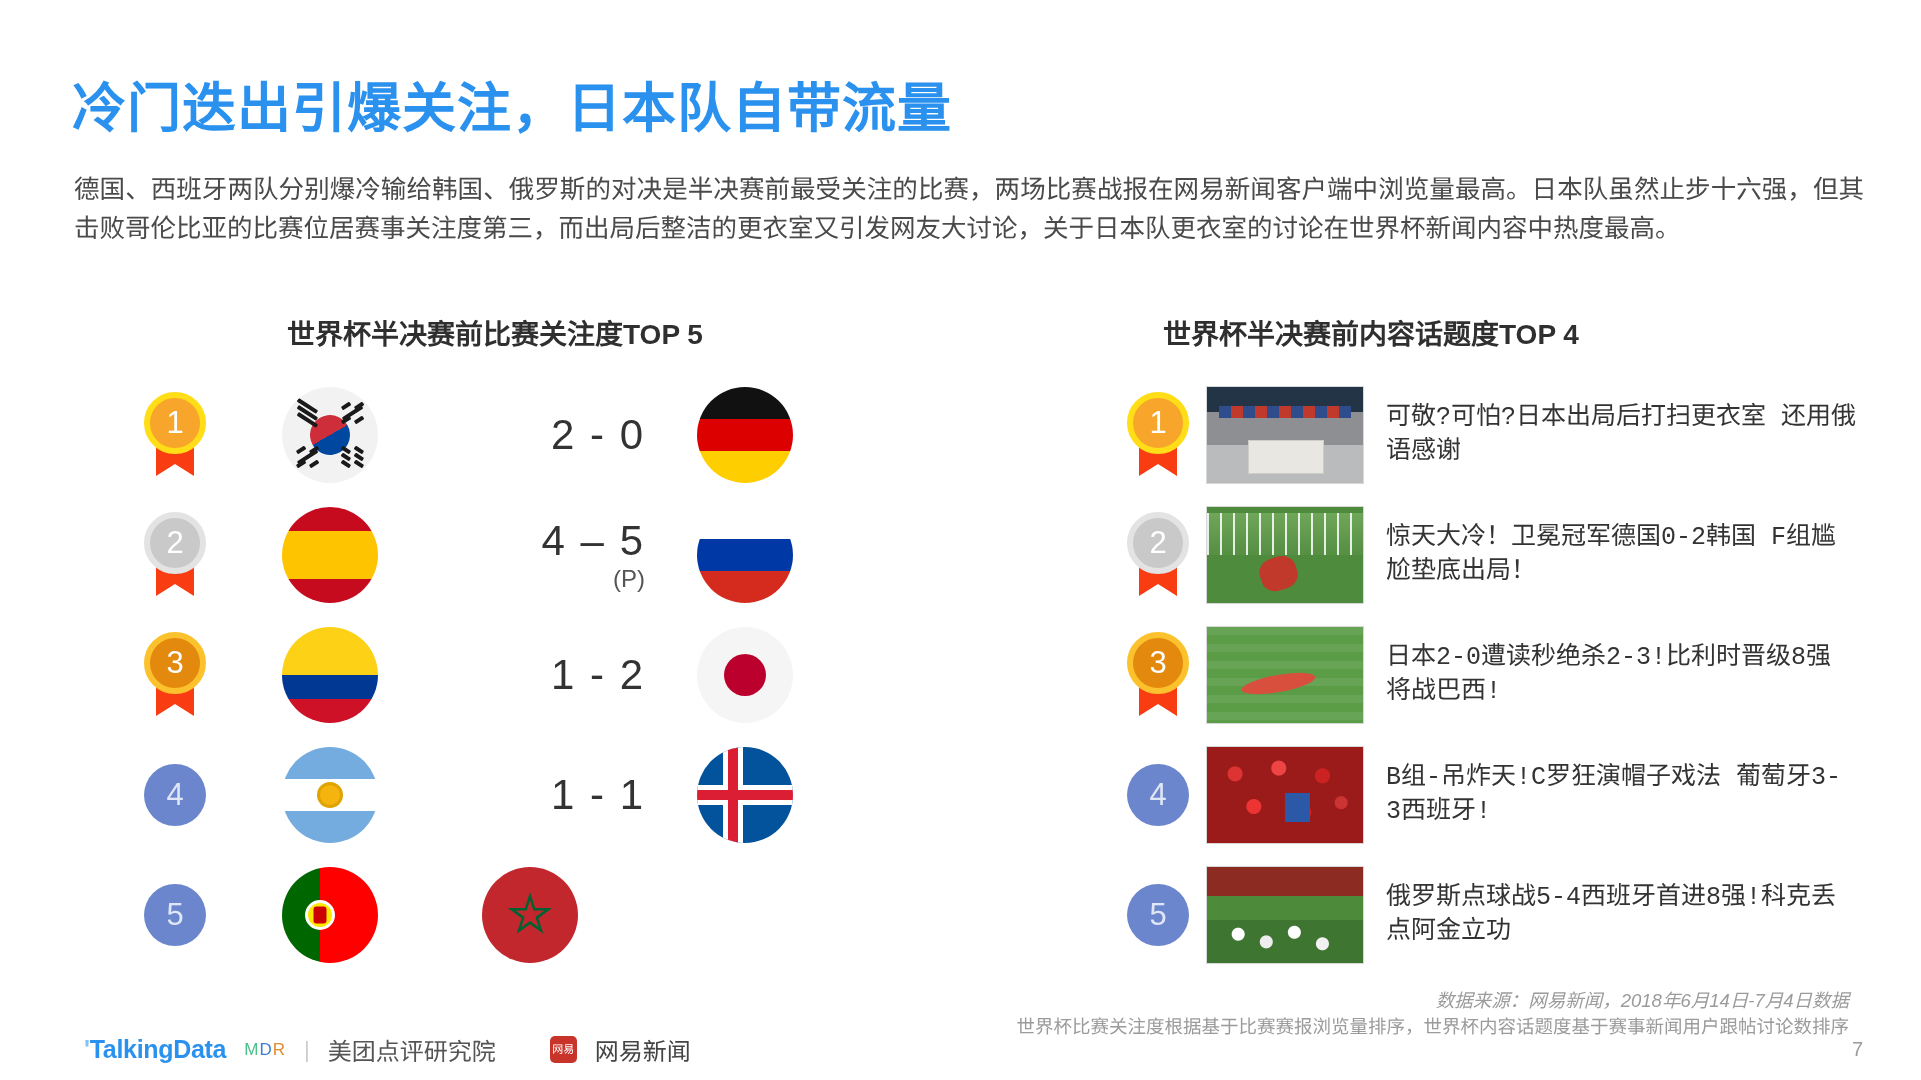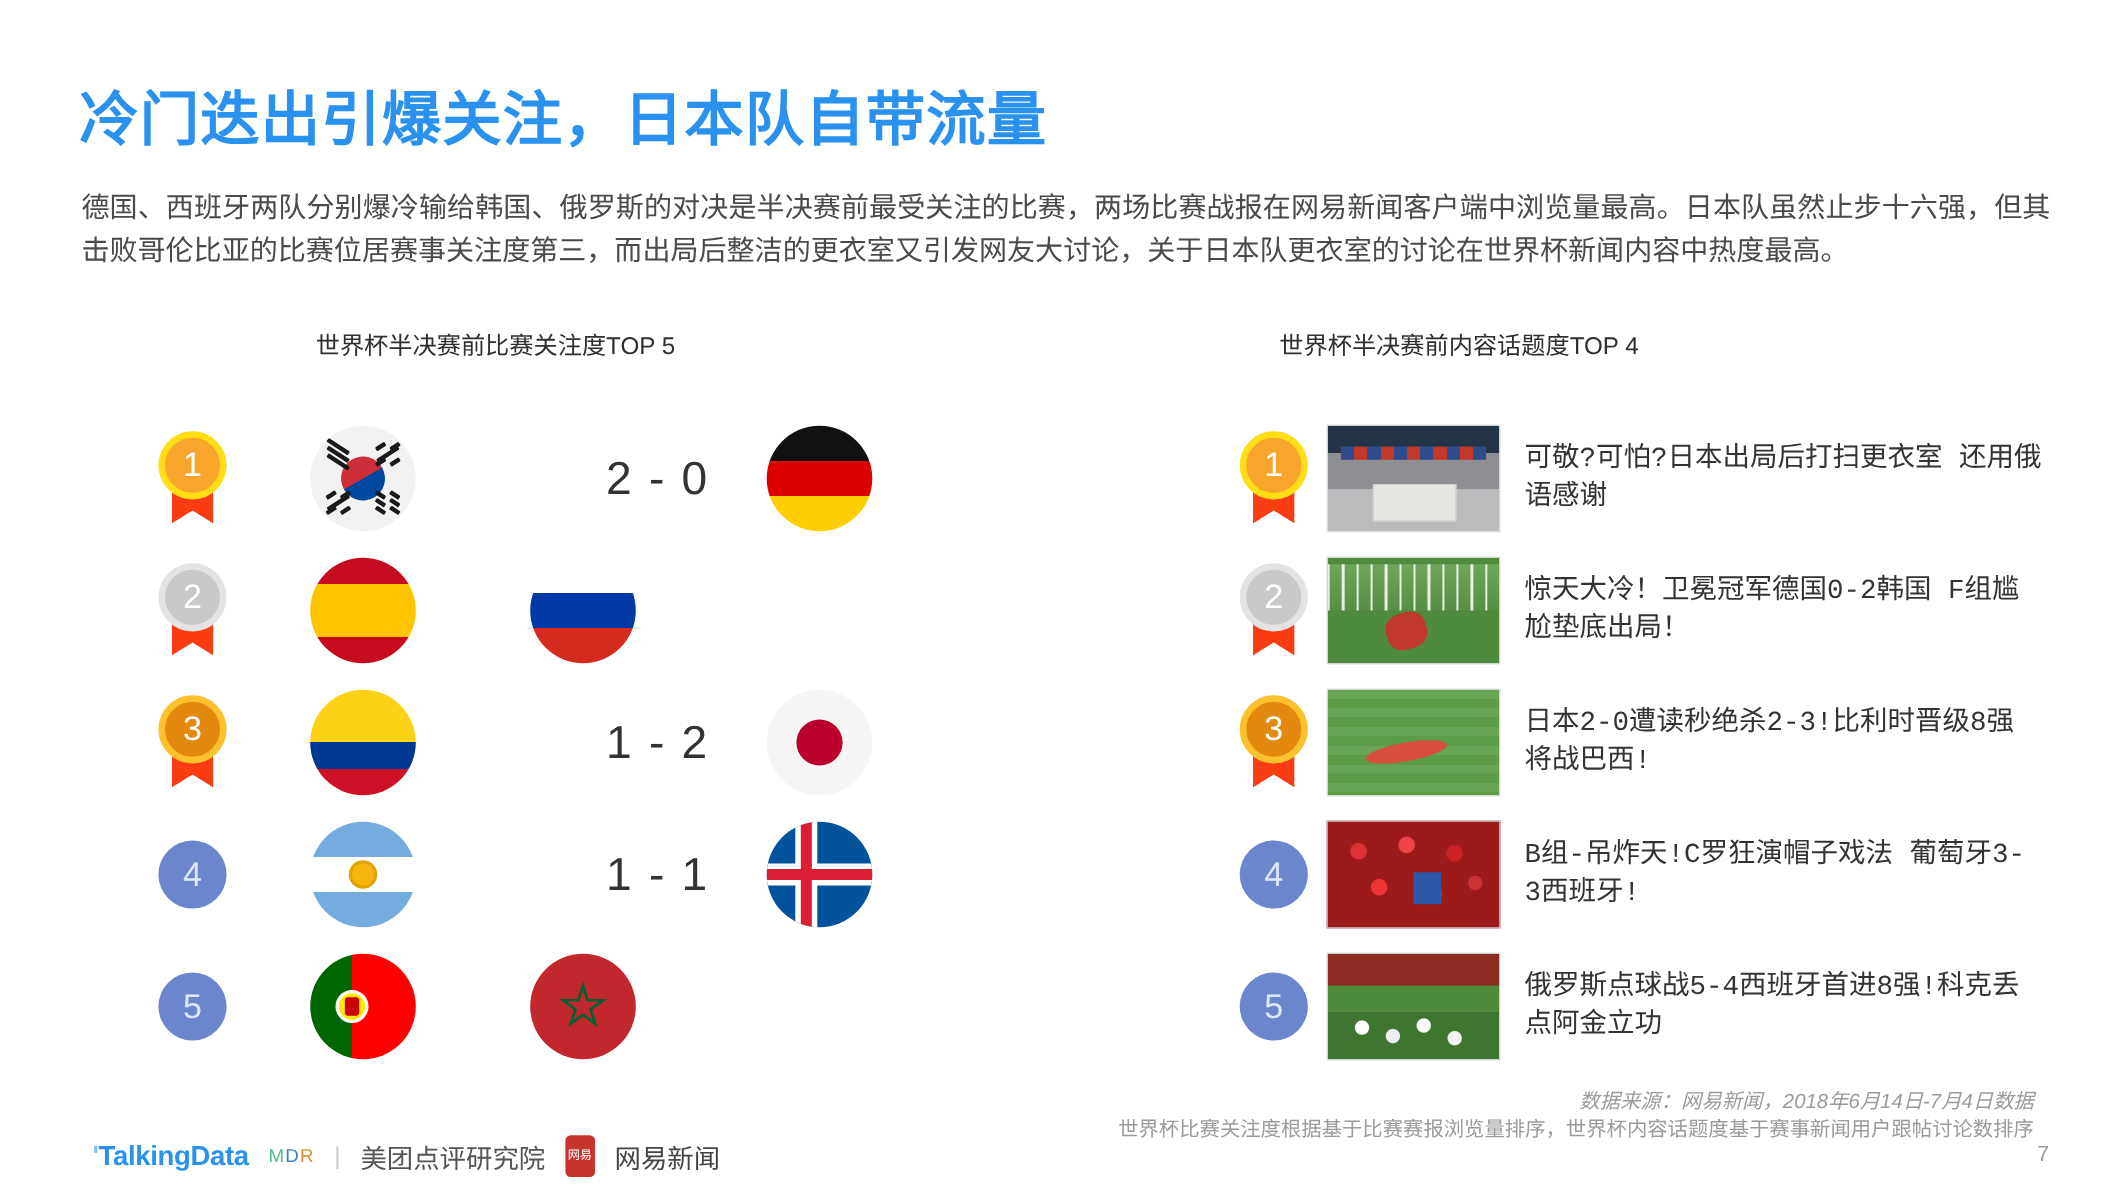--- a/index.html
+++ b/index.html
@@ -19,22 +19,22 @@
     letter-spacing:1px; white-space:nowrap;
   }
   .intro {
     position:absolute; left:74px; top:170px; width:1790px;
     font-size:25.5px; line-height:39px; color:#4a4a4a;
     text-align:justify;
   }
 
   
   .sec-head {
-    position:absolute; top:296px;
-    font-size:22px; font-weight:normal; color:#2f2f2f;
+    position:absolute; top:312px;
+    font-size:28px; font-weight:bold; color:#2f2f2f;
     white-space:nowrap;
   }
   .sec-head.left  { left:287px; }
   .sec-head.right { left:1163px; }
 
   
   .matches { position:absolute; left:120px; top:375px; width:760px; }
   .match-row {
     position:relative; height:120px; display:flex; align-items:center;
   }
@@ -179,23 +179,23 @@
   .footer { position:absolute; left:84px; top:1032px; display:flex; align-items:center; gap:18px; }
   .logo-td { font-size:25px; font-weight:bold; color:#2a92ee; letter-spacing:-.3px; }
   .logo-td .dot { color:#7fc4f5; }
   .logo-mdr { font-size:17px; font-weight:normal; letter-spacing:1px; }
   .logo-mdr .m { color:#4cbf8a; }
   .logo-mdr .d { color:#3b7fd4; }
   .logo-mdr .r { color:#e08b2f; }
   .logo-sep { color:#ccc; font-size:22px; }
   .logo-mt { font-size:24px; color:#555; }
   .logo-nebox {
-    width:27px; height:38px; border-radius:5px; background:#c8332a;
+    width:27px; height:27px; border-radius:5px; background:#c8332a;
     display:inline-flex; align-items:center; justify-content:center;
-    color:#fff; font-size:11px; line-height:1;
+    color:#fff; font-size:11px; line-height:1;margin-left:36px;
   }
   .logo-ne { font-size:24px; color:#444; }
 </style>
 </head>
 <body>
 
 <div class="page">
 
   <div class="title">冷门迭出引爆关注，日本队自带流量</div>
   <div class="intro">德国、西班牙两队分别爆冷输给韩国、俄罗斯的对决是半决赛前最受关注的比赛，两场比赛战报在网易新闻客户端中浏览量最高。日本队虽然止步十六强，但其击败哥伦比亚的比赛位居赛事关注度第三，而出局后整洁的更衣室又引发网友大讨论，关于日本队更衣室的讨论在世界杯新闻内容中热度最高。</div>
@@ -248,20 +248,24 @@
     <div class="match-row">
       <div class="rank-cell">
         <div class="medal silver">
           <div class="ribbon"></div>
           <div class="disc">2</div>
         </div>
       </div>
       <div class="flag-cell">
         <div class="flag f-es"></div>
       </div>
+      <div class="score-cell">
+        <div class="score-main">4 – 5</div>
+        <div class="score-sub">(P)</div>
+      </div>
       <div class="flag-cell">
         <div class="flag f-ru"></div>
       </div>
     </div>
 
     <div class="match-row">
       <div class="rank-cell">
         <div class="medal bronze">
           <div class="ribbon"></div>
           <div class="disc">3</div>

